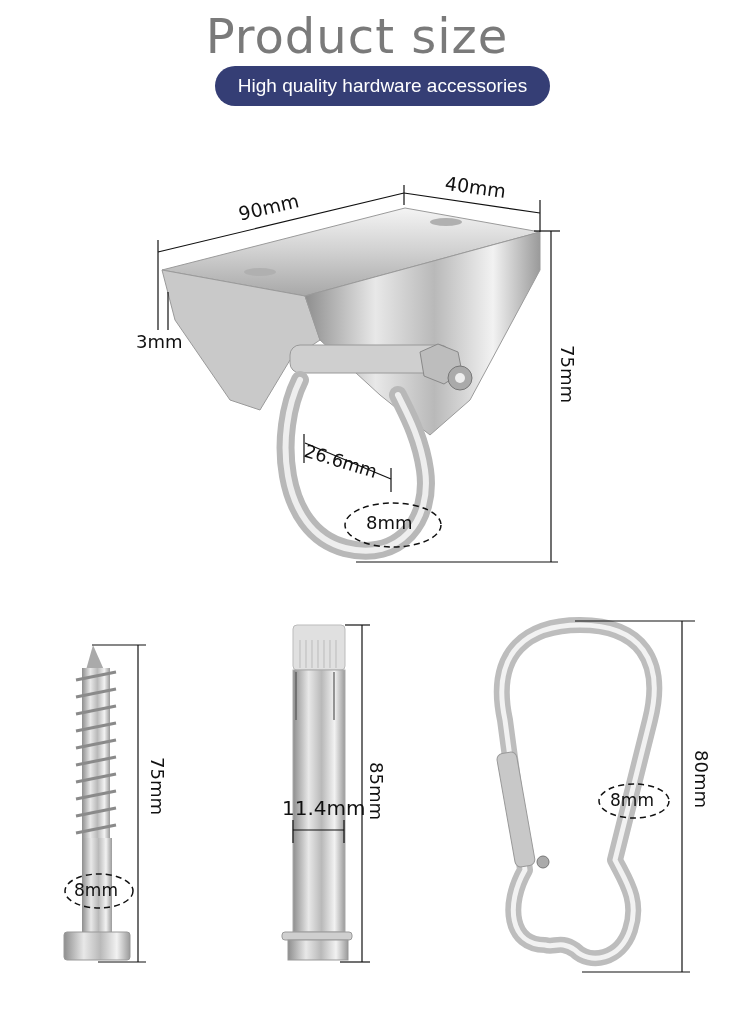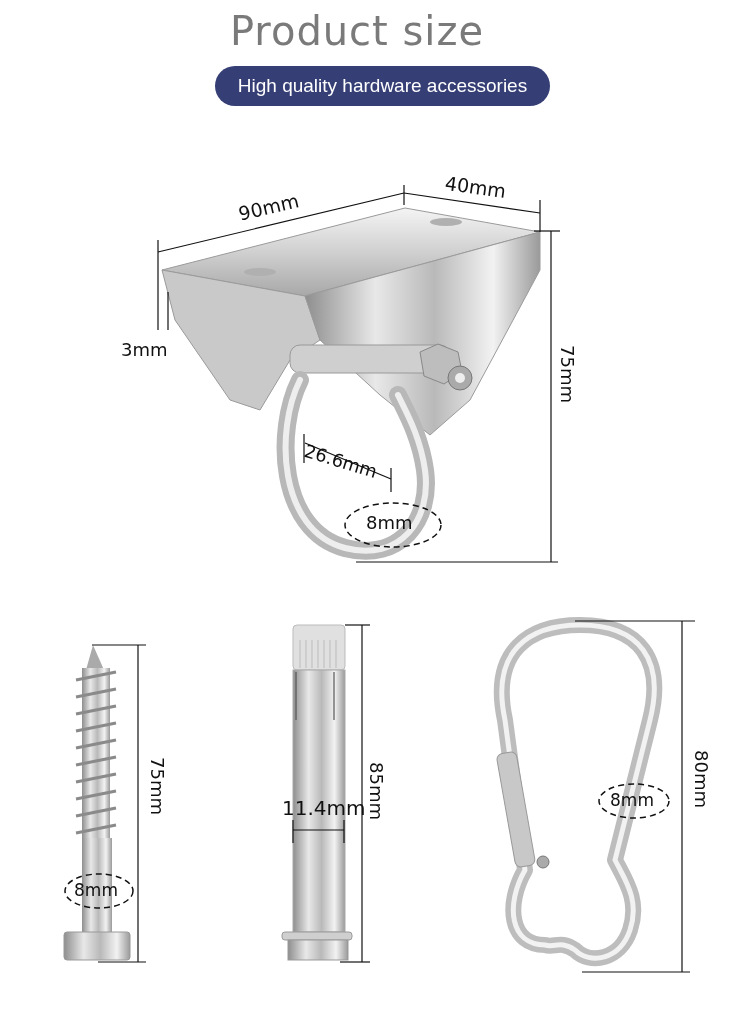--- a/index.html
+++ b/index.html
@@ -1,17 +1,17 @@
 <!DOCTYPE html>
 <html><head>
 <meta charset="utf-8">
 <style>
   html,body{margin:0;padding:0;background:#ffffff;}
   body{width:750px;height:1036px;position:relative;overflow:hidden;font-family:"DejaVu Sans","Liberation Sans",sans-serif;}
-  .title{position:absolute;left:0;top:8px;width:714px;text-align:center;font-size:40px;color:#7a7a7a;letter-spacing:1px;font-family:"DejaVu Sans",sans-serif;font-weight:normal;}
+  .title{position:absolute;left:0;top:8px;width:714px;text-align:center;font-size:48px;color:#7a7a7a;letter-spacing:1px;font-family:"DejaVu Sans",sans-serif;font-weight:normal;}
   .banner{position:absolute;left:215px;top:66px;width:335px;height:40px;border-radius:20px;background:#353e75;color:#fff;font-size:19px;line-height:40px;text-align:center;font-family:Liberation Sans, sans-serif;}
   .lbl{position:absolute;color:#111;font-size:18px;font-family:"DejaVu Sans",sans-serif;white-space:nowrap;}
   .rot{transform-origin:left top;}
   svg{position:absolute;left:0;top:0;}
 </style>
 </head>
 <body>
 
 <div class="title">Product size</div>
 <div class="banner">High quality hardware accessories</div>
@@ -127,21 +127,21 @@
   <g stroke="#111" stroke-width="1.2" fill="none">
     <line x1="575" y1="621" x2="695" y2="621"></line>
     <line x1="682" y1="621" x2="682" y2="972"></line>
     <line x1="582" y1="972" x2="690" y2="972"></line>
     <ellipse cx="634" cy="801" rx="35" ry="17" stroke-dasharray="6 4" stroke-width="1.5"></ellipse>
   </g>
 </svg>
 
 <div class="lbl" style="left:238px;top:196px;transform:rotate(-13deg);font-size:19px;">90mm</div>
 <div class="lbl" style="left:445px;top:176px;transform:rotate(8deg);font-size:19px;">40mm</div>
-<div class="lbl" style="left:121px;top:331px;margin-top:8px;">3mm</div>
+<div class="lbl" style="left:136px;top:331px;">3mm</div>
 <div class="lbl rot" style="left:578px;top:345px;transform:rotate(90deg);">75mm</div>
 <div class="lbl" style="left:308px;top:440px;transform:rotate(17deg);transform-origin:left top;">26.6mm</div>
 <div class="lbl" style="left:366px;top:512px;">8mm</div>
 
 <div class="lbl rot" style="left:168px;top:757px;transform:rotate(90deg);">75mm</div>
 <div class="lbl" style="left:74px;top:880px;font-size:17px;">8mm</div>
 
 <div class="lbl rot" style="left:387px;top:762px;transform:rotate(90deg);">85mm</div>
 <div class="lbl" style="left:282px;top:796px;font-size:20px;">11.4mm</div>
 

